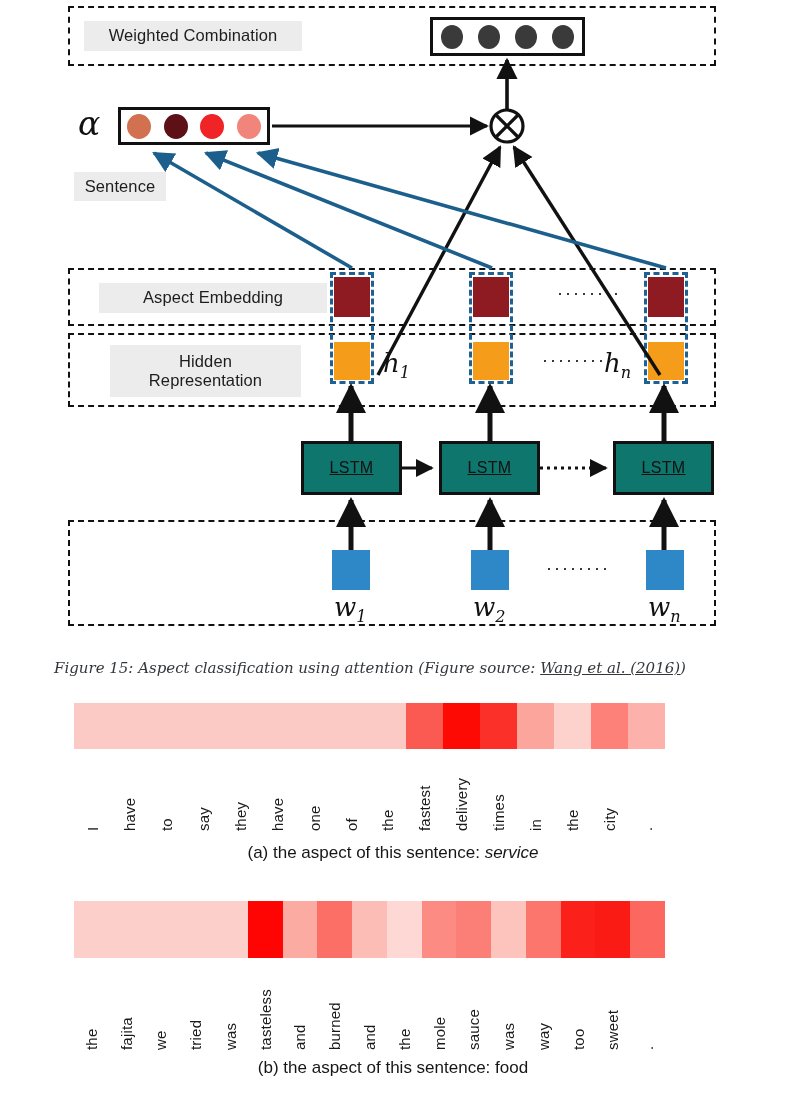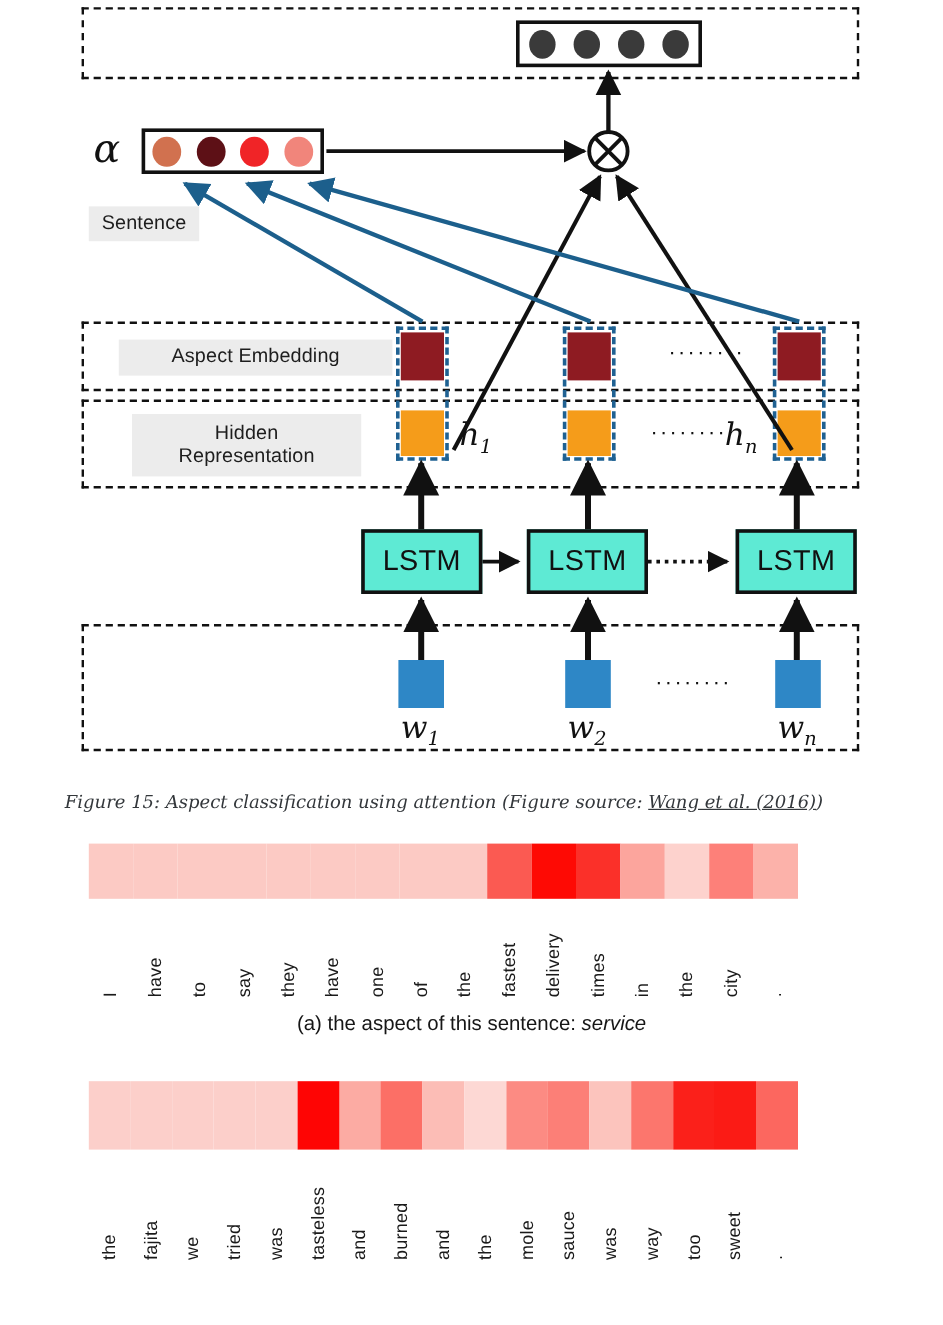--- a/index.html
+++ b/index.html
@@ -39,24 +39,24 @@
   
   .sbox{
     position:absolute;
     border:3px solid #111;
     background:#fff;
     box-sizing:border-box;
   }
   .lstm{
     position:absolute;
     border:3.5px solid #111;
-    background:#5eead4;
+    background:#0f766e;
     box-sizing:border-box;
     display:flex;align-items:center;justify-content:center;
-    font-size:24px;letter-spacing:.3px;color:#111;
+    font-size:16px;letter-spacing:.3px;color:#111;text-decoration:underline;
   }
 
   
   .dotrow{display:flex;align-items:center;justify-content:space-around;width:100%;height:100%;}
   .dot{border-radius:50%;}
 
   
   .csq{position:absolute;}
 
   
@@ -113,20 +113,21 @@
     font-size:17px;color:#161616;
   }
   .subcap i{font-style:italic;margin-top:16px;}
 </style>
 </head>
 <body>
 
 <div class="stage">
 
   <div class="dpanel" style="left:68px;top:6px;width:648px;height:60px;"></div>
+  <div class="slabel" style="left:84px;top:21px;width:218px;height:30px;">Weighted Combination</div>
 
   <div class="sbox" style="left:430px;top:17px;width:155px;height:39px;">
     <div class="dotrow">
       <div class="dot" style="width:22px;height:24px;background:#3a3a3a;"></div>
       <div class="dot" style="width:22px;height:24px;background:#3a3a3a;"></div>
       <div class="dot" style="width:22px;height:24px;background:#3a3a3a;"></div>
       <div class="dot" style="width:22px;height:24px;background:#3a3a3a;"></div>
     </div>
   </div>
 
@@ -377,14 +378,17 @@
       <div class="hm-lab">
         <span>too</span>
       </div>
       <div class="hm-lab">
         <span>sweet</span>
       </div>
       <div class="hm-lab">
         <span>.</span>
       </div>
     </div>
+  <div class="subcap" style="left:0;top:1058px;">
+    <span>(b) the aspect of this sentence: </span><span>food</span>
+  </div>
 
 </div>
 
 </body></html>

